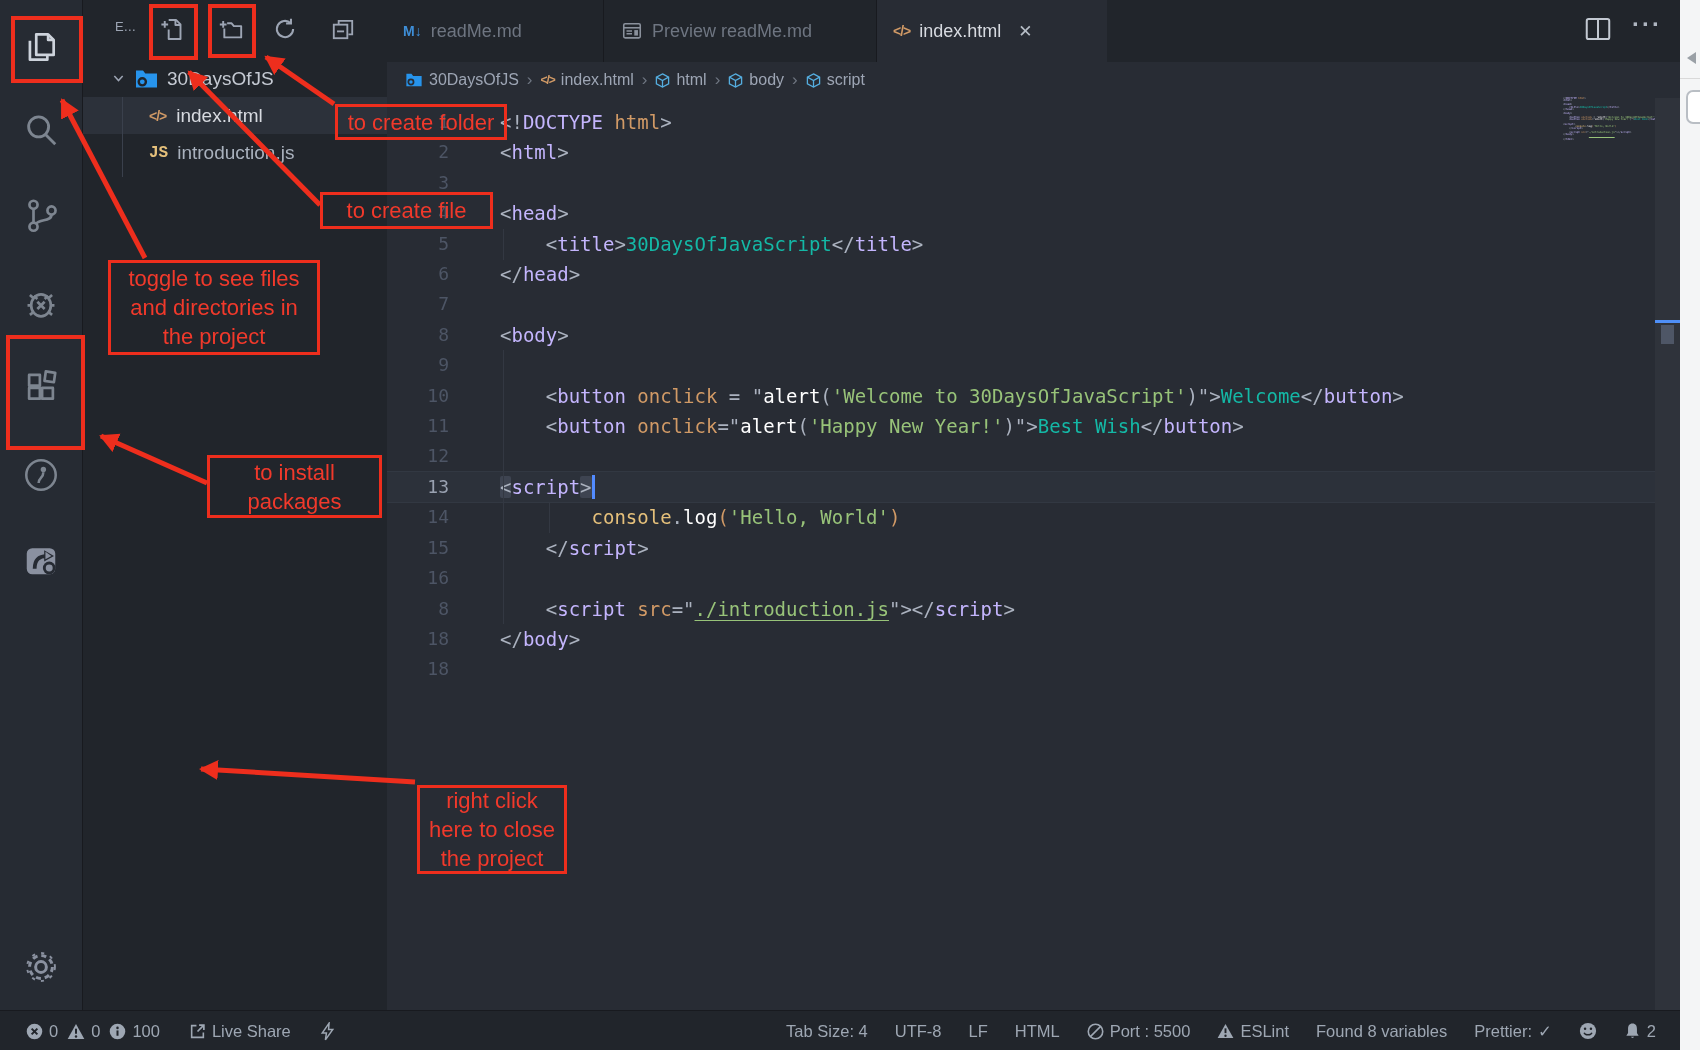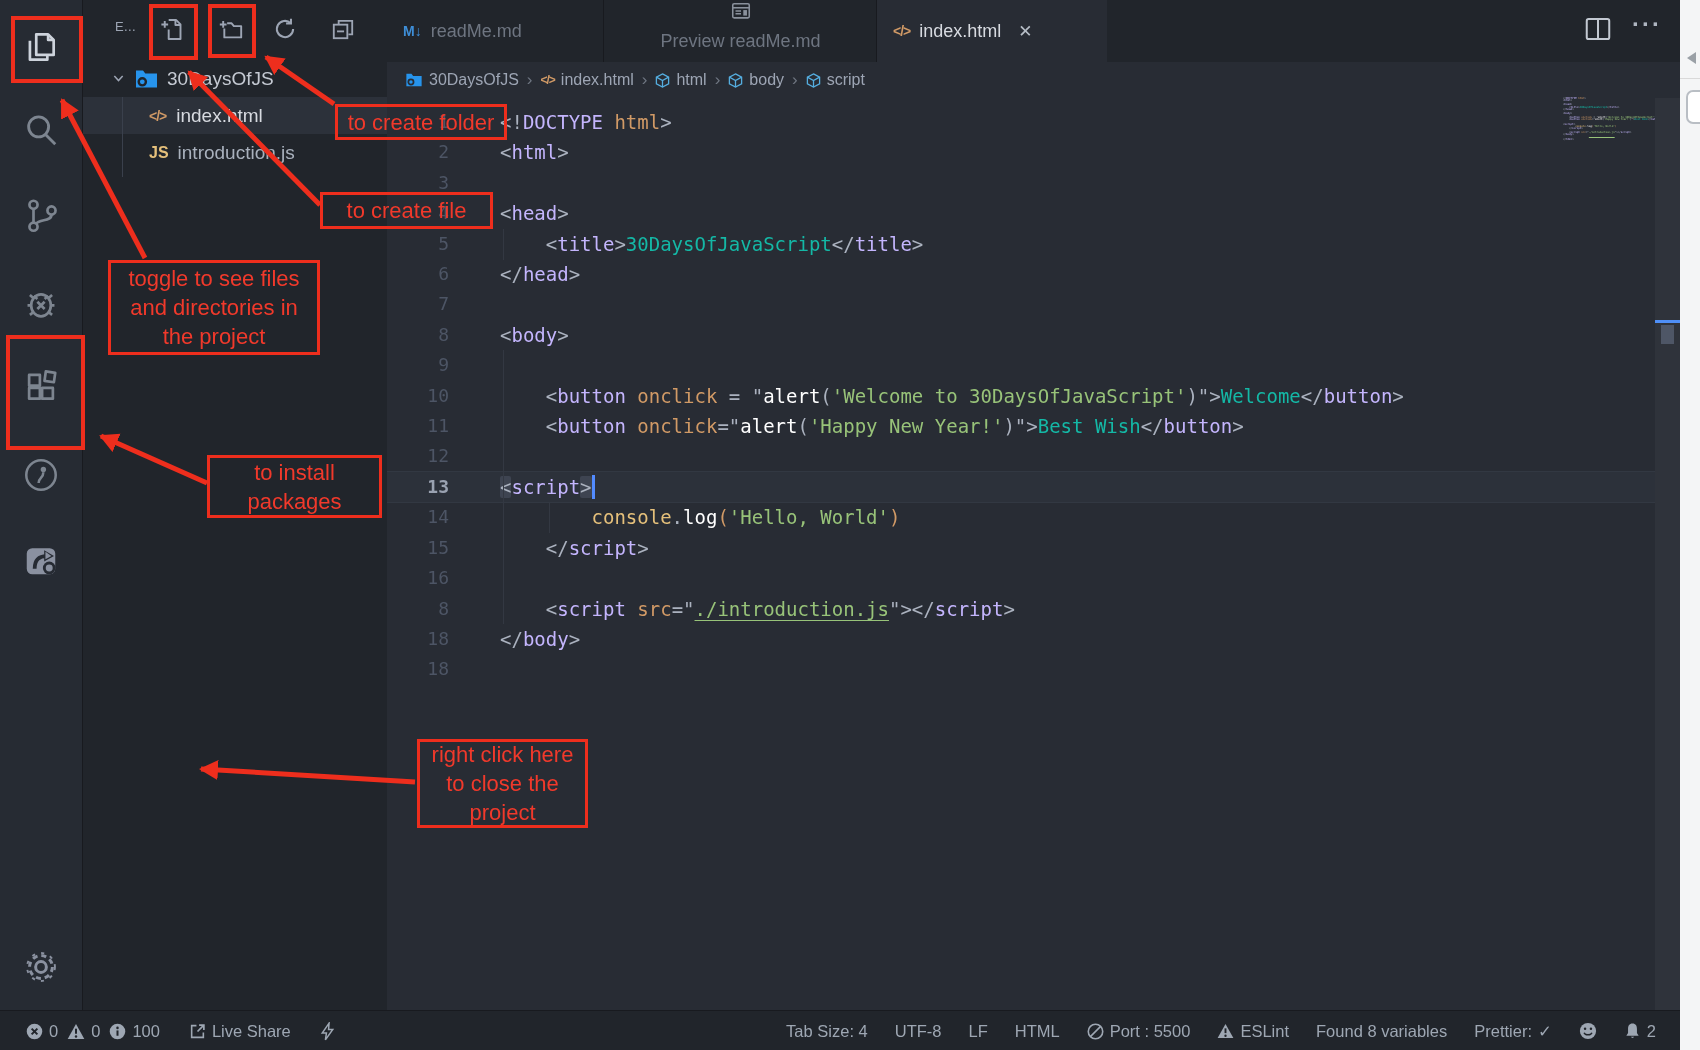--- a/index.html
+++ b/index.html
@@ -16,49 +16,49 @@
   .side-header-label { position:absolute; left:32px; top:19px; font-size:13px; color:#9da5b4; letter-spacing:.4px; }
   .side-tool { position:absolute; top:13px; width:32px; height:32px; display:flex; align-items:center; justify-content:center; cursor:pointer; }
   .tree-row { position:absolute; left:0; width:304px; height:37px; display:flex; align-items:center; cursor:pointer; }
   .tree-row.folder-row { top:60px; padding-left:28px; gap:8px; }
   .tree-row.file-row-1 { top:97px; padding-left:66px; gap:10px; background:#2c313a; }
   .tree-row.file-row-2 { top:134px; padding-left:66px; gap:9px; }
   .tree-label { font-size:19px; color:#c5cad3; }
   .tree-label.active-file { color:#d7dae0; }
   .tree-label.dim-file { color:#a9b1bd; }
   .indent-guide-tree { position:absolute; left:39px; top:97px; width:1px; height:80px; background:#3a404c; }
-  .js-badge { font-size:16px; font-weight:bold; color:#e5c07b; }
+  .js-badge { font-size:16px; font-weight:bold; color:#e5c07b;font-family:Liberation Mono, monospace; }
   .angle-badge { font-size:14px; font-weight:bold; color:#d19a66; letter-spacing:-1px; }
 
   
   .tabbar { position:absolute; left:387px; top:0; width:1293px; height:62px; background:#21252b; }
   .tab { position:absolute; top:0; height:62px; display:flex; align-items:center; gap:9px; padding:0 16px; cursor:pointer; border-right:1px solid #181a1f; }
   .tab .tab-label { font-size:18px; color:#6e7581; }
   .tab.active { background:#282c34; border-right:none; }
   .tab.active .tab-label { color:#d7dae0; }
   .tab1 { left:0; width:217px; }
-  .tab2 { left:218px; width:272px;flex-direction:column; }
+  .tab2 { left:218px; width:272px; }
   .tab3 { left:490px; width:230px; }
   .md-icon { font-size:14px; font-weight:bold; color:#3e8ed7; }
   .tab-close { font-size:17px; color:#b6bdc6; margin-left:8px; cursor:pointer; }
   .split-icon-wrap { position:absolute; left:1196px; top:14px; cursor:pointer; }
   .more-actions { position:absolute; left:1245px; top:10px; font-size:24px; font-weight:bold; color:#aeb5c0; letter-spacing:2px; cursor:pointer; }
 
   
   .breadcrumb { position:absolute; left:387px; top:62px; width:1268px; height:36px; background:#282c34; display:flex; align-items:center; padding-left:18px; gap:8px; font-size:16px; color:#9da5b4; }
   .crumb { display:flex; align-items:center; gap:6px; cursor:pointer; }
   .crumb-sep { color:#6f7682; font-size:17px; }
 
   
   .editor { position:absolute; left:387px; top:98px; width:1268px; height:912px; background:#282c34; padding-top:9px; overflow:hidden; }
   .cl { position:relative; height:30.42px; line-height:30.42px; white-space:pre; font-family:"DejaVu Sans Mono", monospace; font-size:19px; }
   .cl .ln { position:absolute; left:0; top:0; width:62px; text-align:right; color:#4d5565; font-size:18px; }
   .cl .code { position:absolute; left:113px; top:0; }
   .cl.cur { background:#2c313a; box-shadow:0 -1px 0 #323842, 0 1px 0 #323842; }
-  .cl.cur .ln { color:#9aa2b1;font-weight:bold; }
+  .cl.cur .ln { color:#9aa2b1; }
   .tk-pun{color:#abb2bf} .tk-tag{color:#c4b5fd} .tk-attr{color:#d19a66} .tk-str{color:#98c379}
   .tk-fn{color:#ffffff} .tk-obj{color:#e5c07b} .tk-txt{color:#14b8a6}
   .tk-link{color:#98c379; text-decoration:underline; text-underline-offset:4px;}
   .whl{background:#3e4451; border-radius:2px;}
   .cursor{display:inline-block; width:3px; height:24px; background:#528bff; vertical-align:-5px; margin-left:0px;}
   .indent-guide { position:absolute; width:1px; background:#333842; }
   .ig1 { left:503px; top:229px; height:31px; }
   .ig2 { left:503px; top:350px; height:274px; }
   .ig3 { left:549px; top:502px; height:31px; }
 
@@ -431,21 +431,21 @@
 
   <div class="rbox" style="left:11px; top:16px; width:72px; height:67px;"></div>
   <div class="rbox" style="left:149px; top:4px; width:49px; height:56px;"></div>
   <div class="rbox" style="left:208px; top:4px; width:48px; height:54px;"></div>
   <div class="rbox" style="left:6px; top:335px; width:79px; height:115px;"></div>
 
   <div class="rlabel" style="left:335px; top:104px; width:172px; height:36px;">to create folder</div>
   <div class="rlabel" style="left:320px; top:192px; width:173px; height:37px;">to create file</div>
   <div class="rlabel" style="left:207px; top:455px; width:175px; height:63px;">to install packages</div>
   <div class="rlabel" style="left:108px; top:260px; width:212px; height:95px;">toggle to see files and directories in the project</div>
-  <div class="rlabel" style="left:417px; top:739px; width:171px; height:89px;">right click here to close the project</div>
+  <div class="rlabel" style="left:417px; top:785px; width:150px; height:89px;">right click here to close the project</div>
 
   <svg class="arrows">
     <defs>
       <marker id="ah" markerUnits="userSpaceOnUse" markerWidth="26" markerHeight="26" refX="17" refY="10" orient="auto">
         <path d="M0,0 L19,10 L0,20 z" fill="#ee2e1d"></path>
       </marker>
     </defs>
     <path d="M145,258 L62,100" stroke="#ee2e1d" stroke-width="5" marker-end="url(#ah)"></path>
     <path d="M320,205 L189,72" stroke="#ee2e1d" stroke-width="5" marker-end="url(#ah)"></path>
     <path d="M334,104 L266,57" stroke="#ee2e1d" stroke-width="5" marker-end="url(#ah)"></path>

